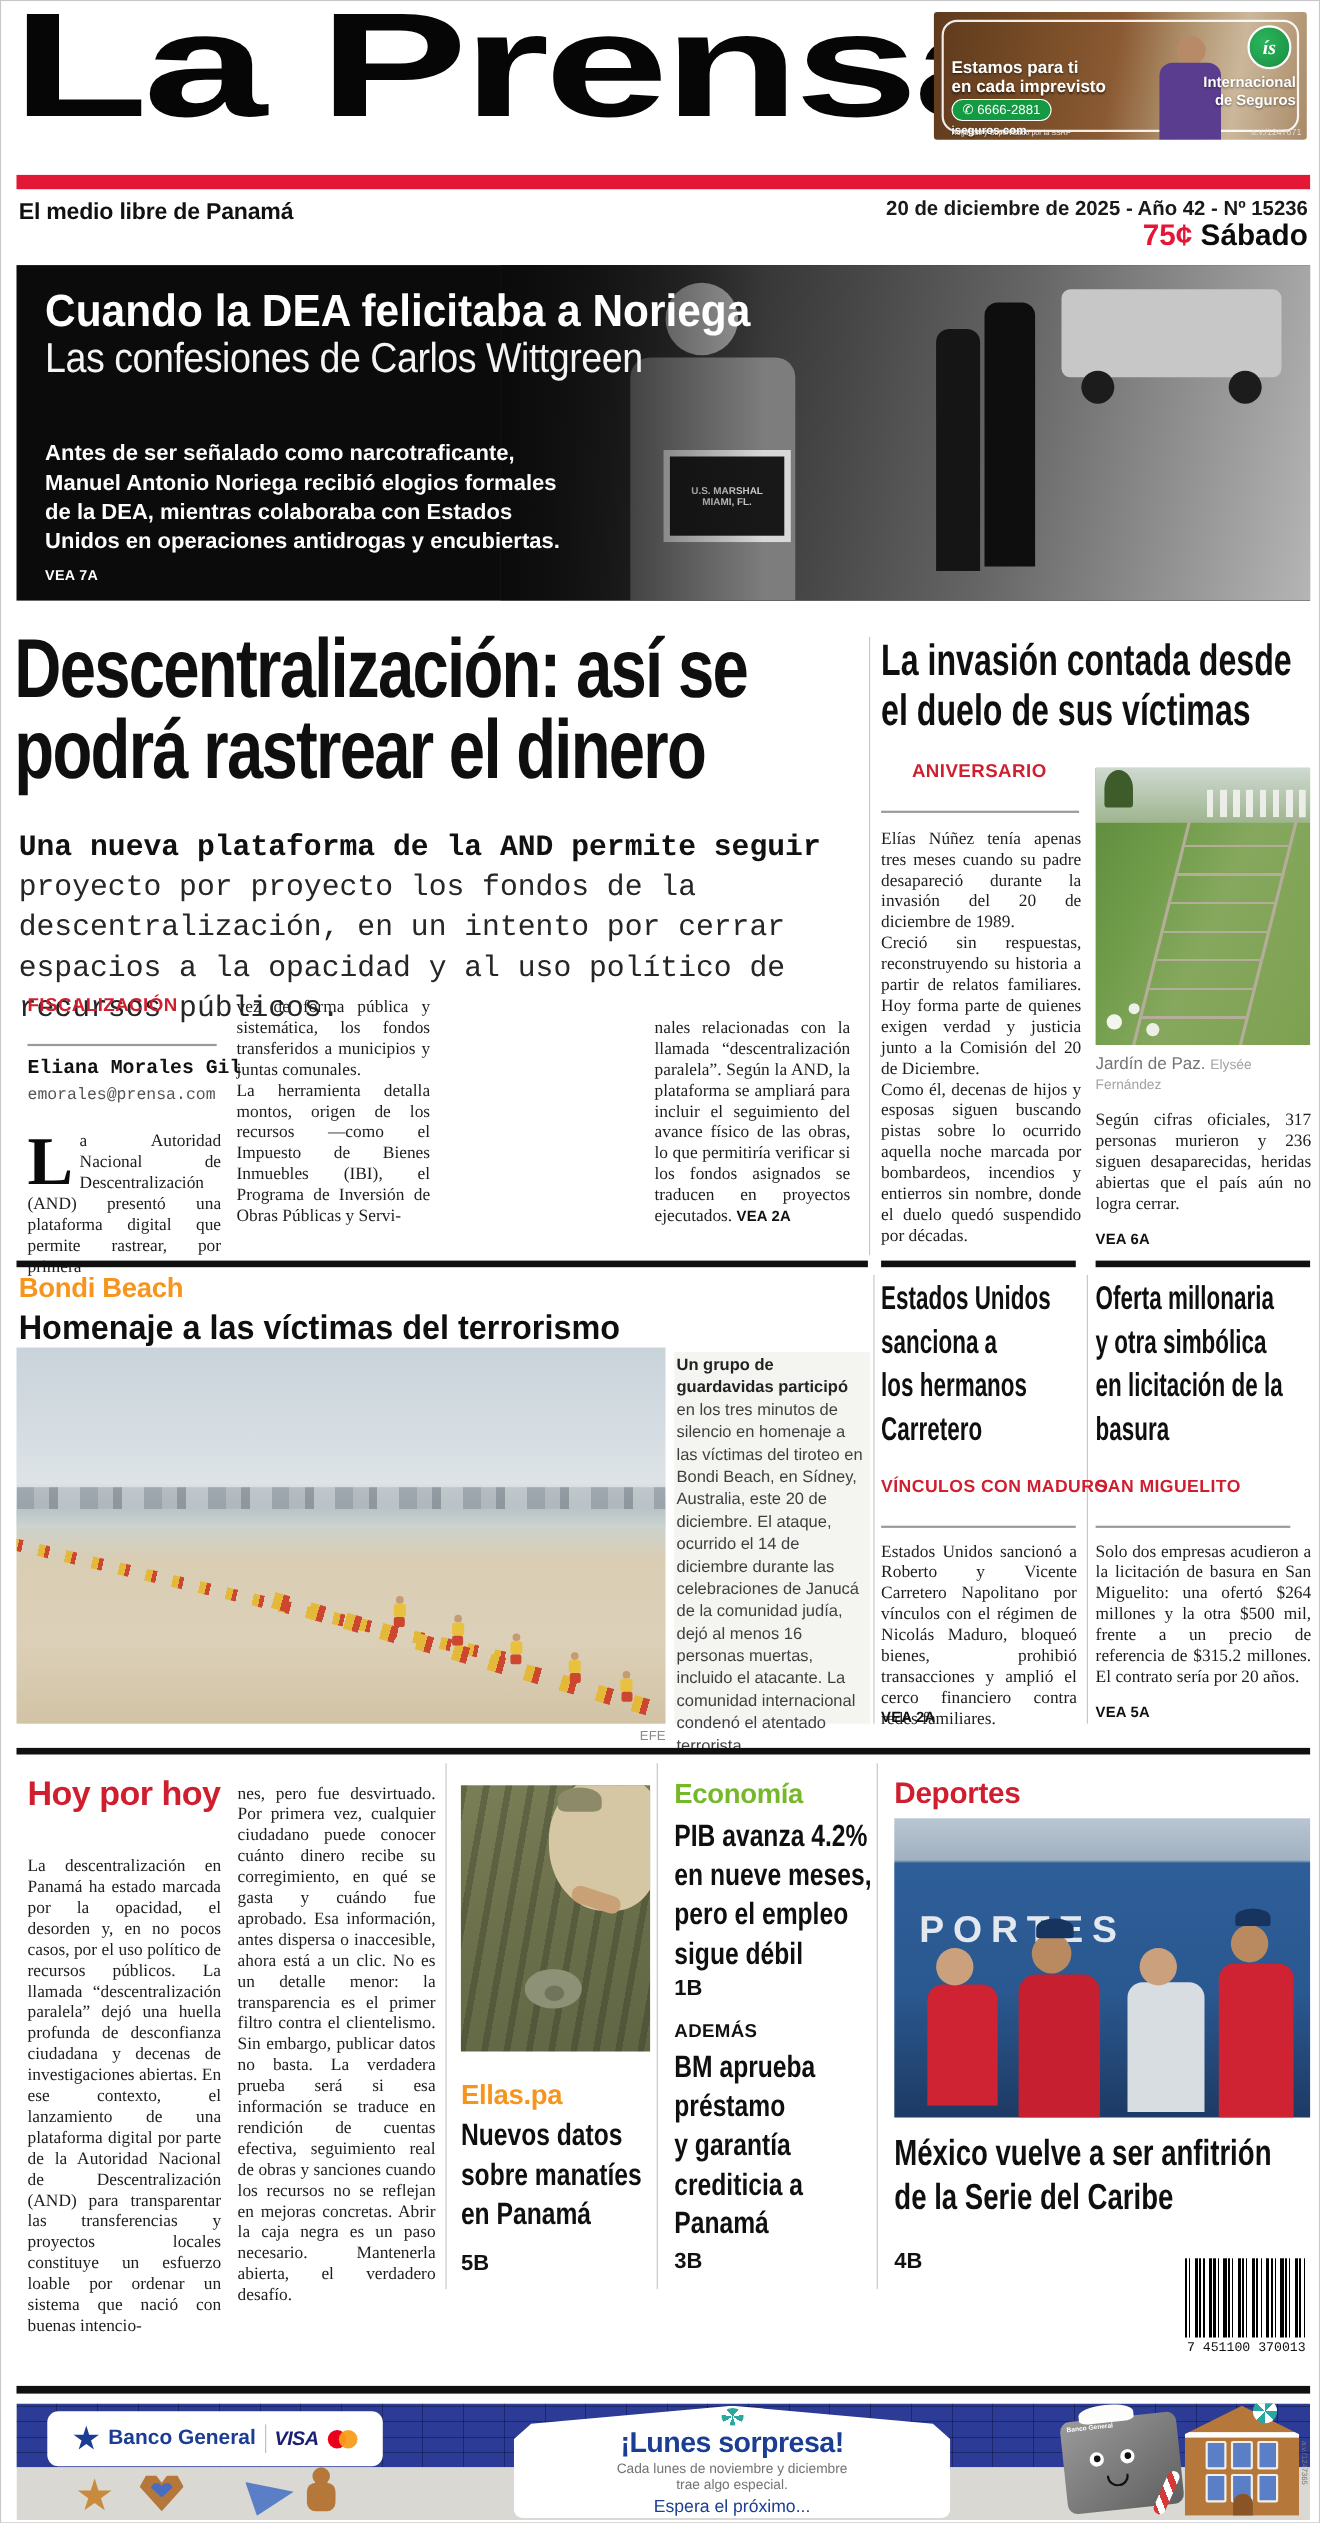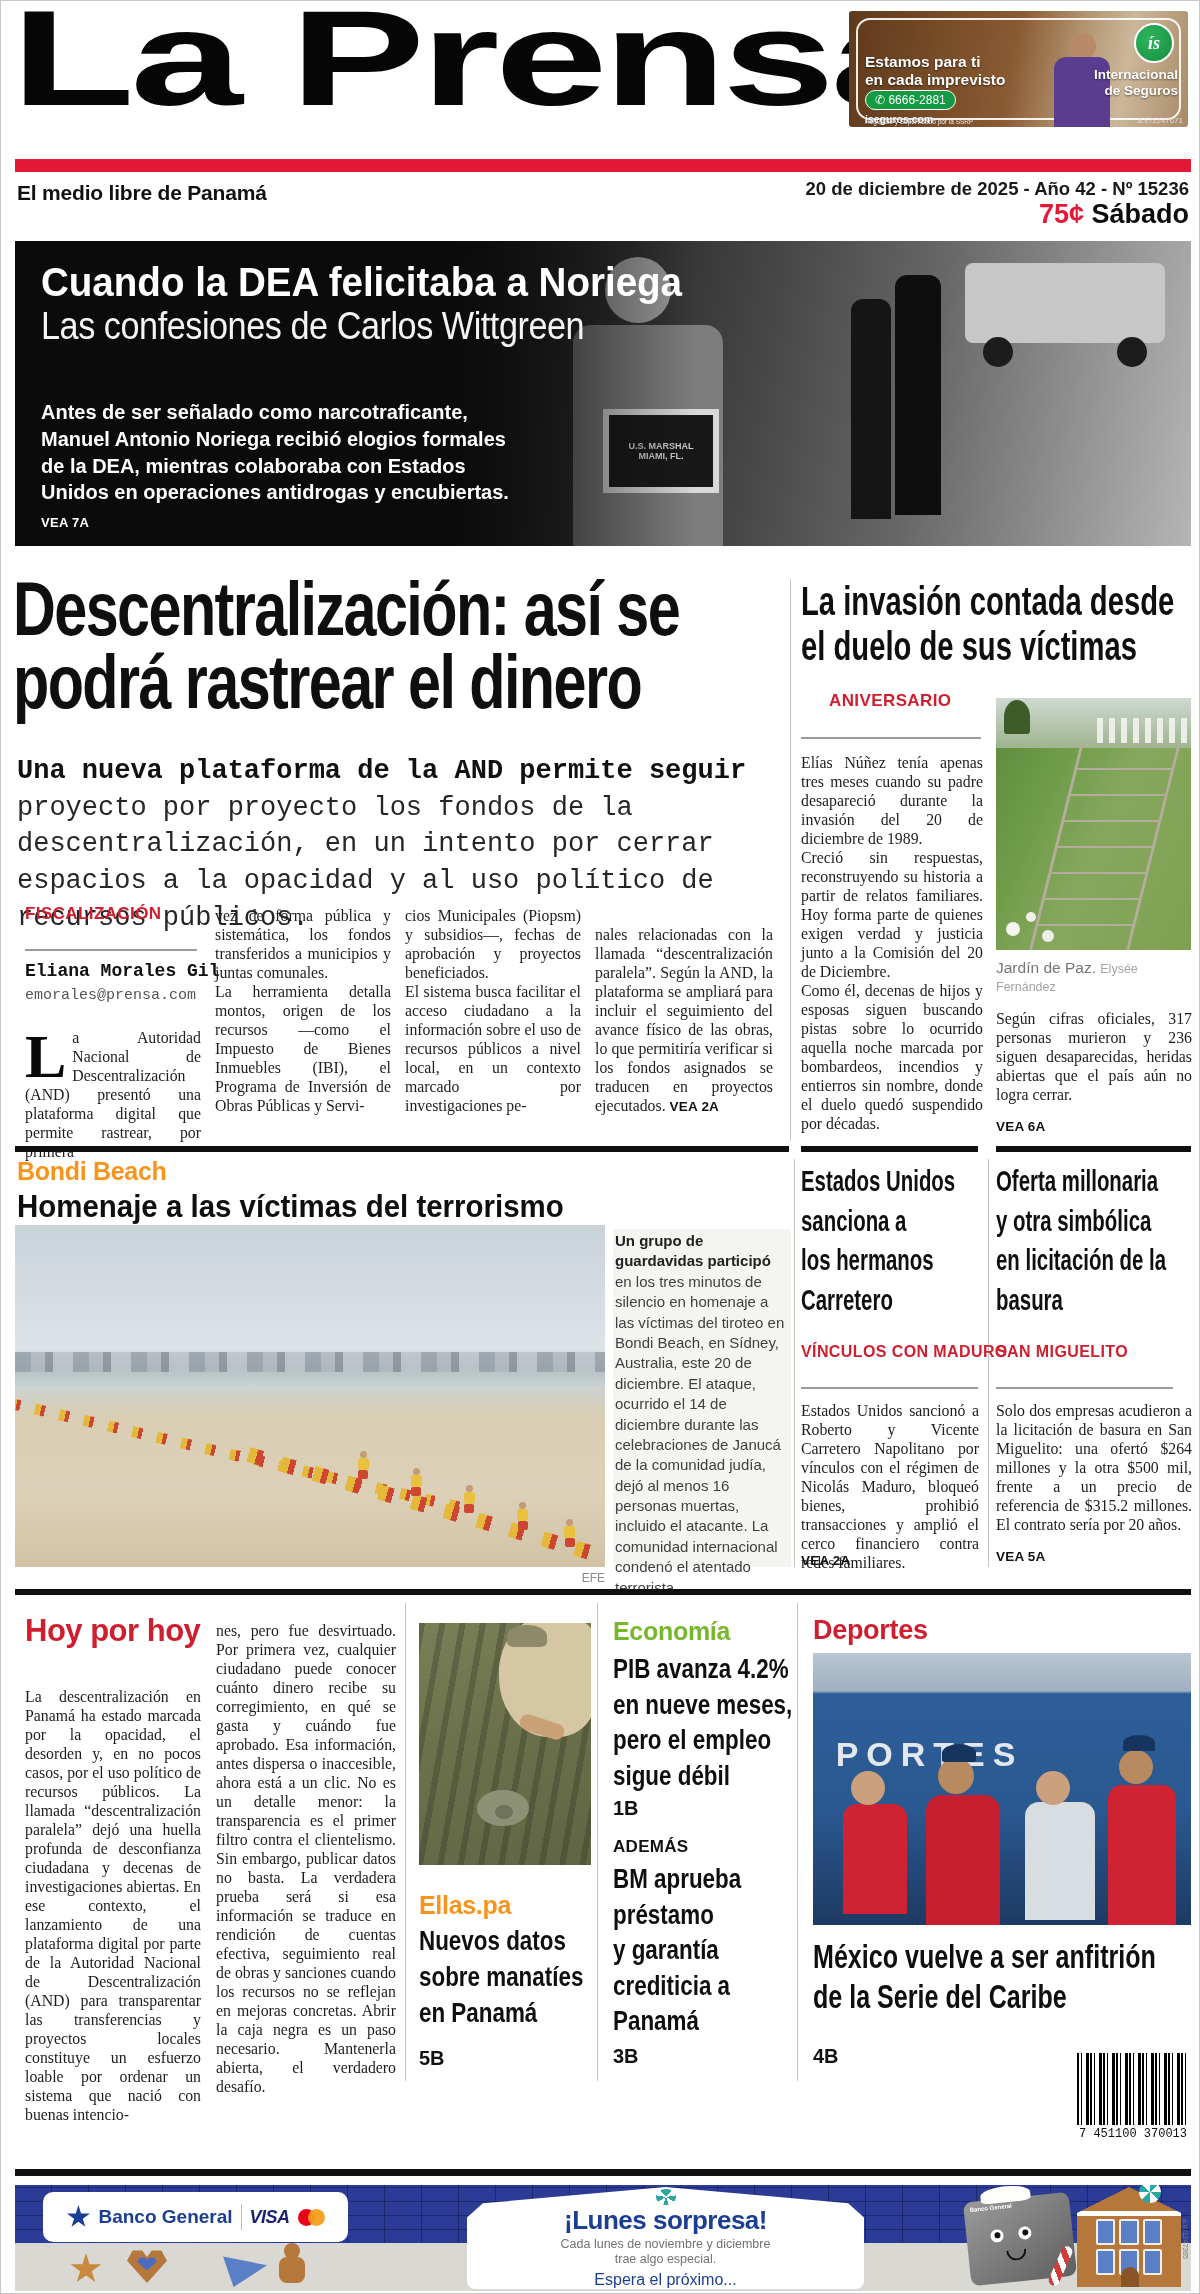--- a/index.html
+++ b/index.html
@@ -92,22 +92,20 @@
   <div class="abs kicker" style="left:24px;top:903px;">FISCALIZACIÓN</div>
   <div class="abs krule" style="left:24px;top:948px;width:172px;"></div>
   <div class="abs serif" style="left:24px;top:960px;font-size:18px;font-weight:bold;">Eliana Morales Gil</div>
   <div class="abs serif" style="left:24px;top:986px;font-size:15px;color:#555;">emorales@prensa.com</div>
 
   <div class="abs body-txt" style="left:24px;top:1008px;width:176px;height:132px;">
     <span style="float:left;font-family:'Liberation Serif',serif;font-weight:bold;font-size:62px;line-height:.78;padding:4px 6px 0 0;color:#0a0a0a;">L</span><span>a Autoridad Nacional de Descentralización (AND) presentó una plataforma digital que permite rastrear, por primera</span>
   </div>
   <div class="abs body-txt" style="left:214px;top:905px;width:176px;height:236px;">vez de forma pública y sistemática, los fondos transferidos a municipios y juntas comunales.
    La herramienta detalla montos, origen de los recursos —como el Impuesto de Bienes Inmuebles (IBI), el Programa de Inversión de Obras Públicas y Servi-</div>
-  <div class="abs body-txt" style="left:404px;top:905px;width:176px;height:236px;">cios Municipales (Piopsm) y subsidios—, fechas de aprobación y proyectos beneficiados.
-   El sistema busca facilitar el acceso ciudadano a la información sobre el uso de recursos públicos a nivel local, en un contexto marcado por investigaciones pe-</div>
   <div class="abs body-txt" style="left:594px;top:905px;width:178px;height:236px;">
     <span>nales relacionadas con la llamada “descentralización paralela”. Según la AND, la plataforma se ampliará para incluir el seguimiento del avance físico de las obras, lo que permitiría verificar si los fondos asignados se traducen en proyectos ejecutados. </span><span class="vea sans" style="font-family:'Liberation Sans',sans-serif;">VEA 2A</span>
   </div>
 
   <div class="abs vdiv" style="left:789px;top:578px;height:562px;"></div>
 
   <div class="hl abs" style="left:800px;top:578px;font-size:40px;line-height:1.13;transform:scaleX(.73);">La invasión contada desde
 el duelo de sus víctimas</div>
   <div class="abs kicker" style="left:800px;top:690px;margin-left:28px;">ANIVERSARIO</div>
   <div class="abs krule" style="left:800px;top:736px;width:180px;"></div>

